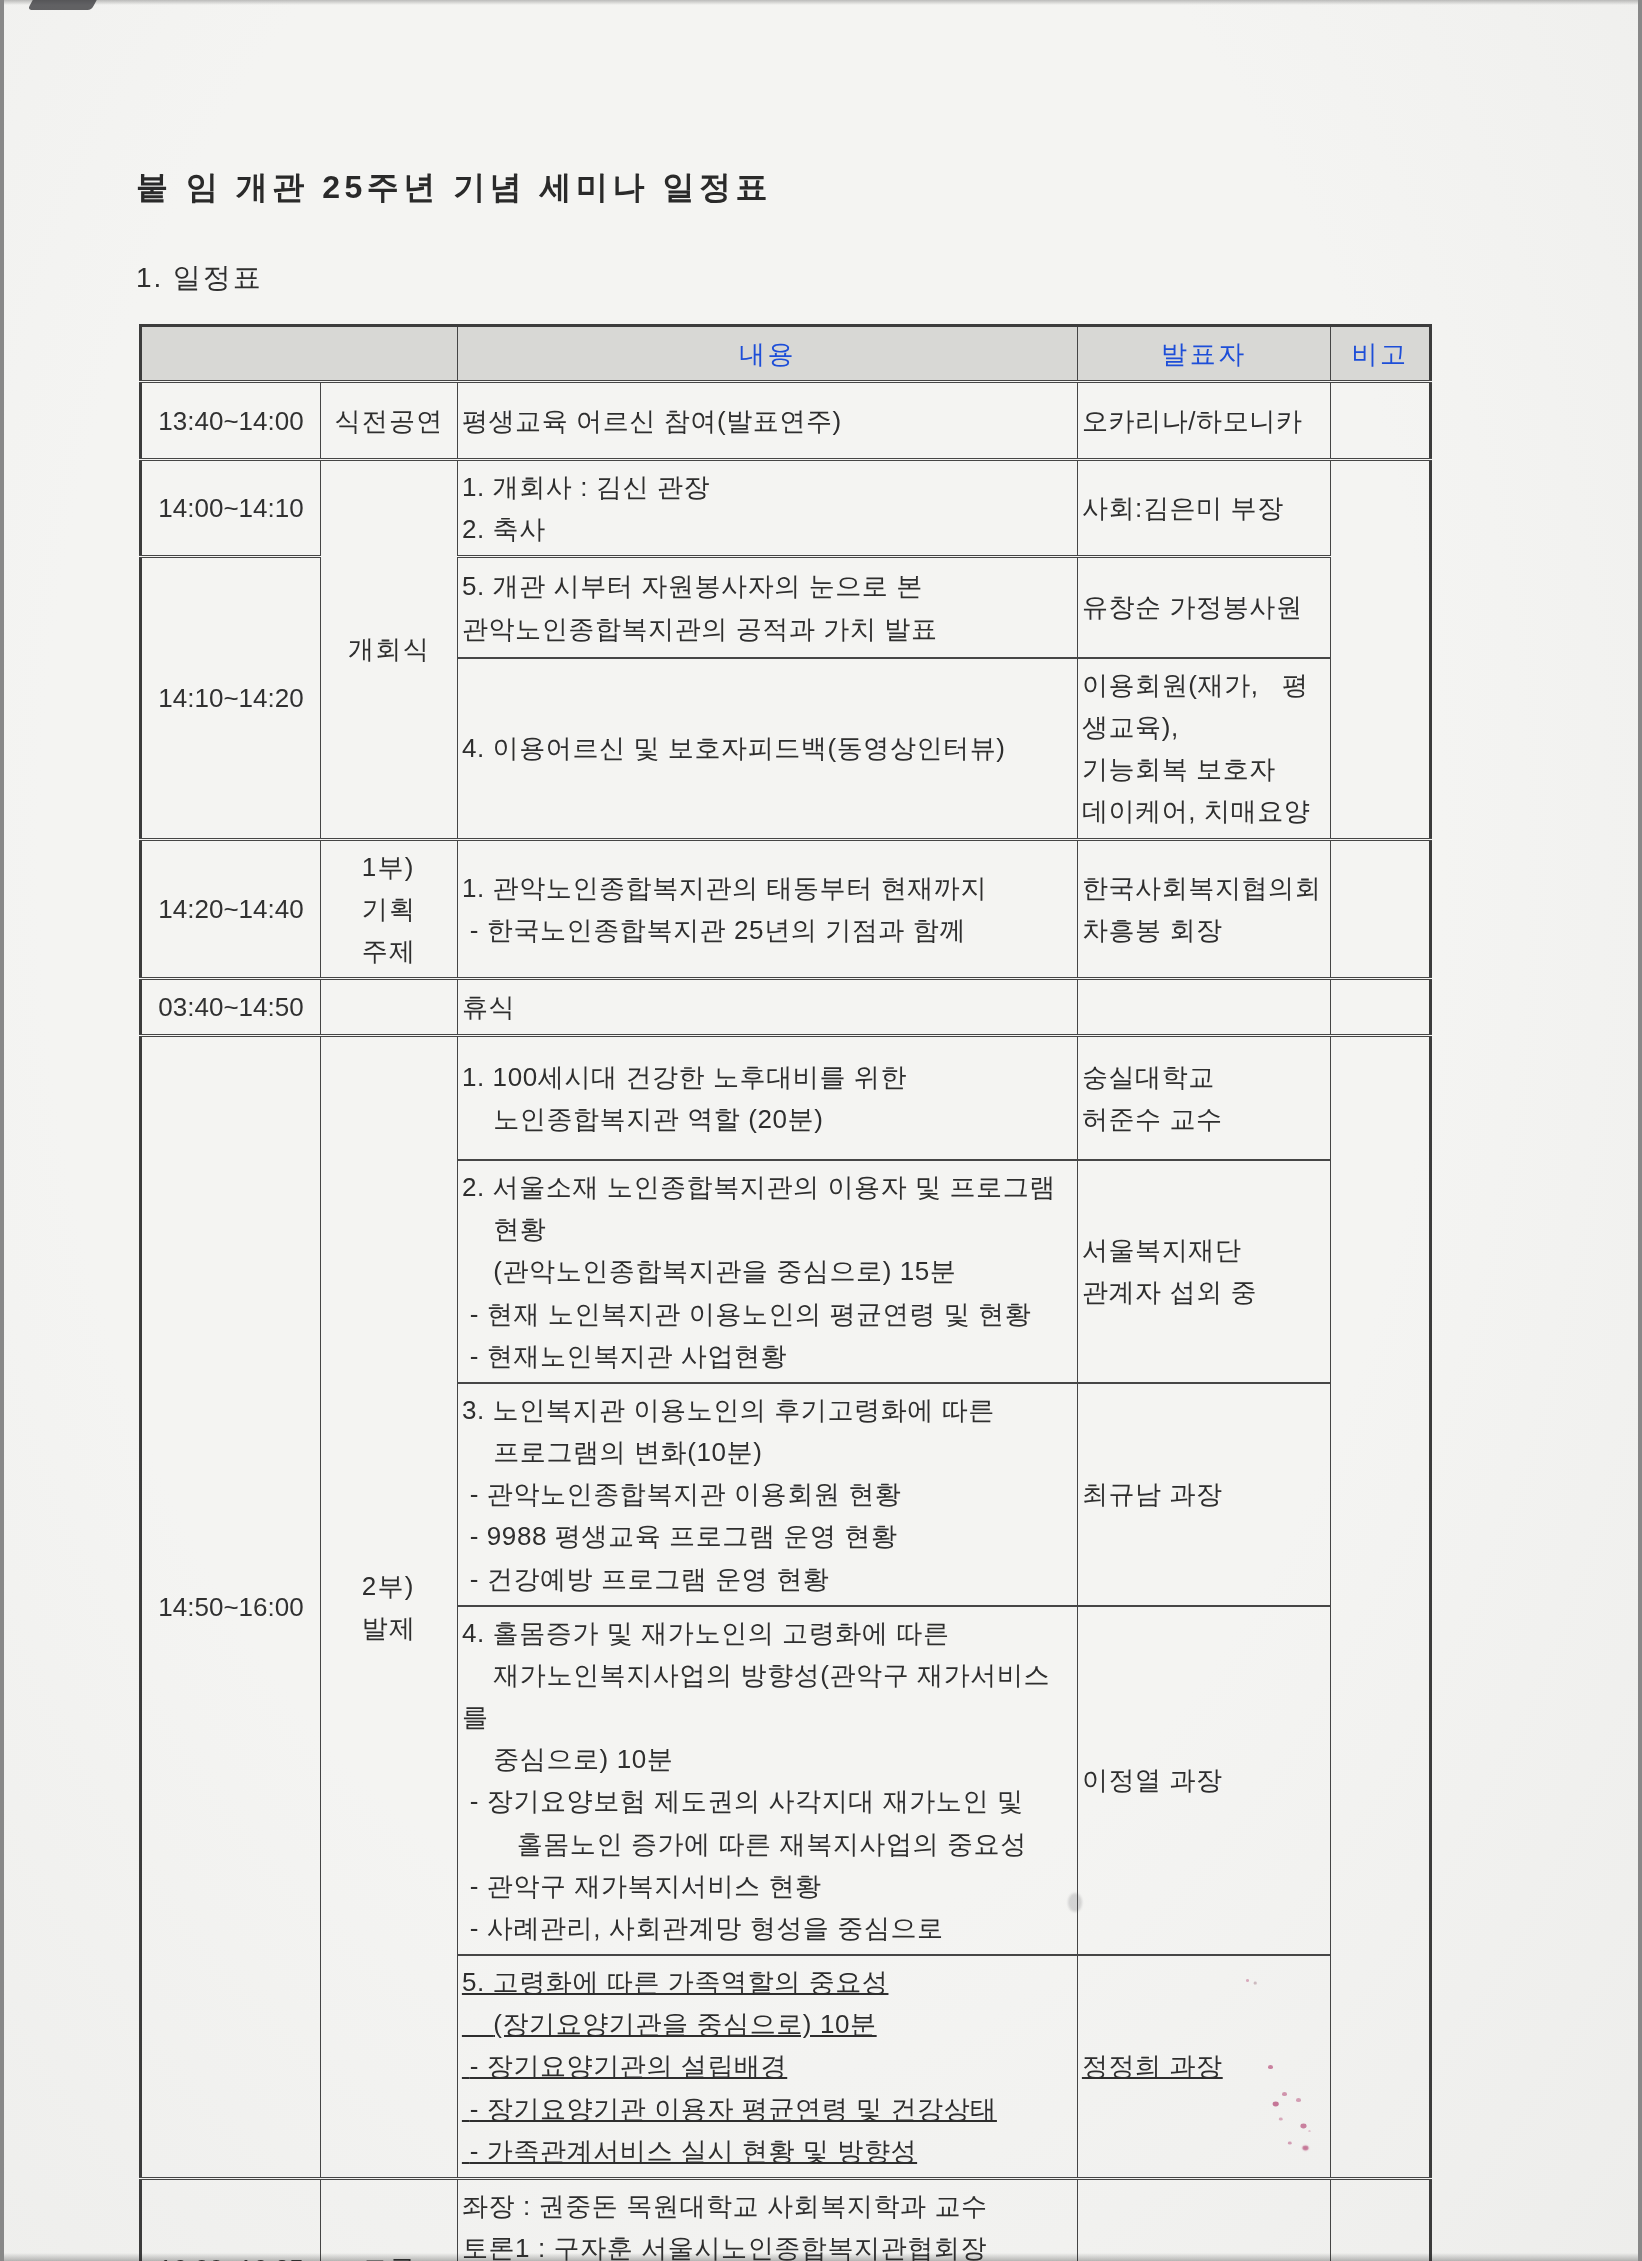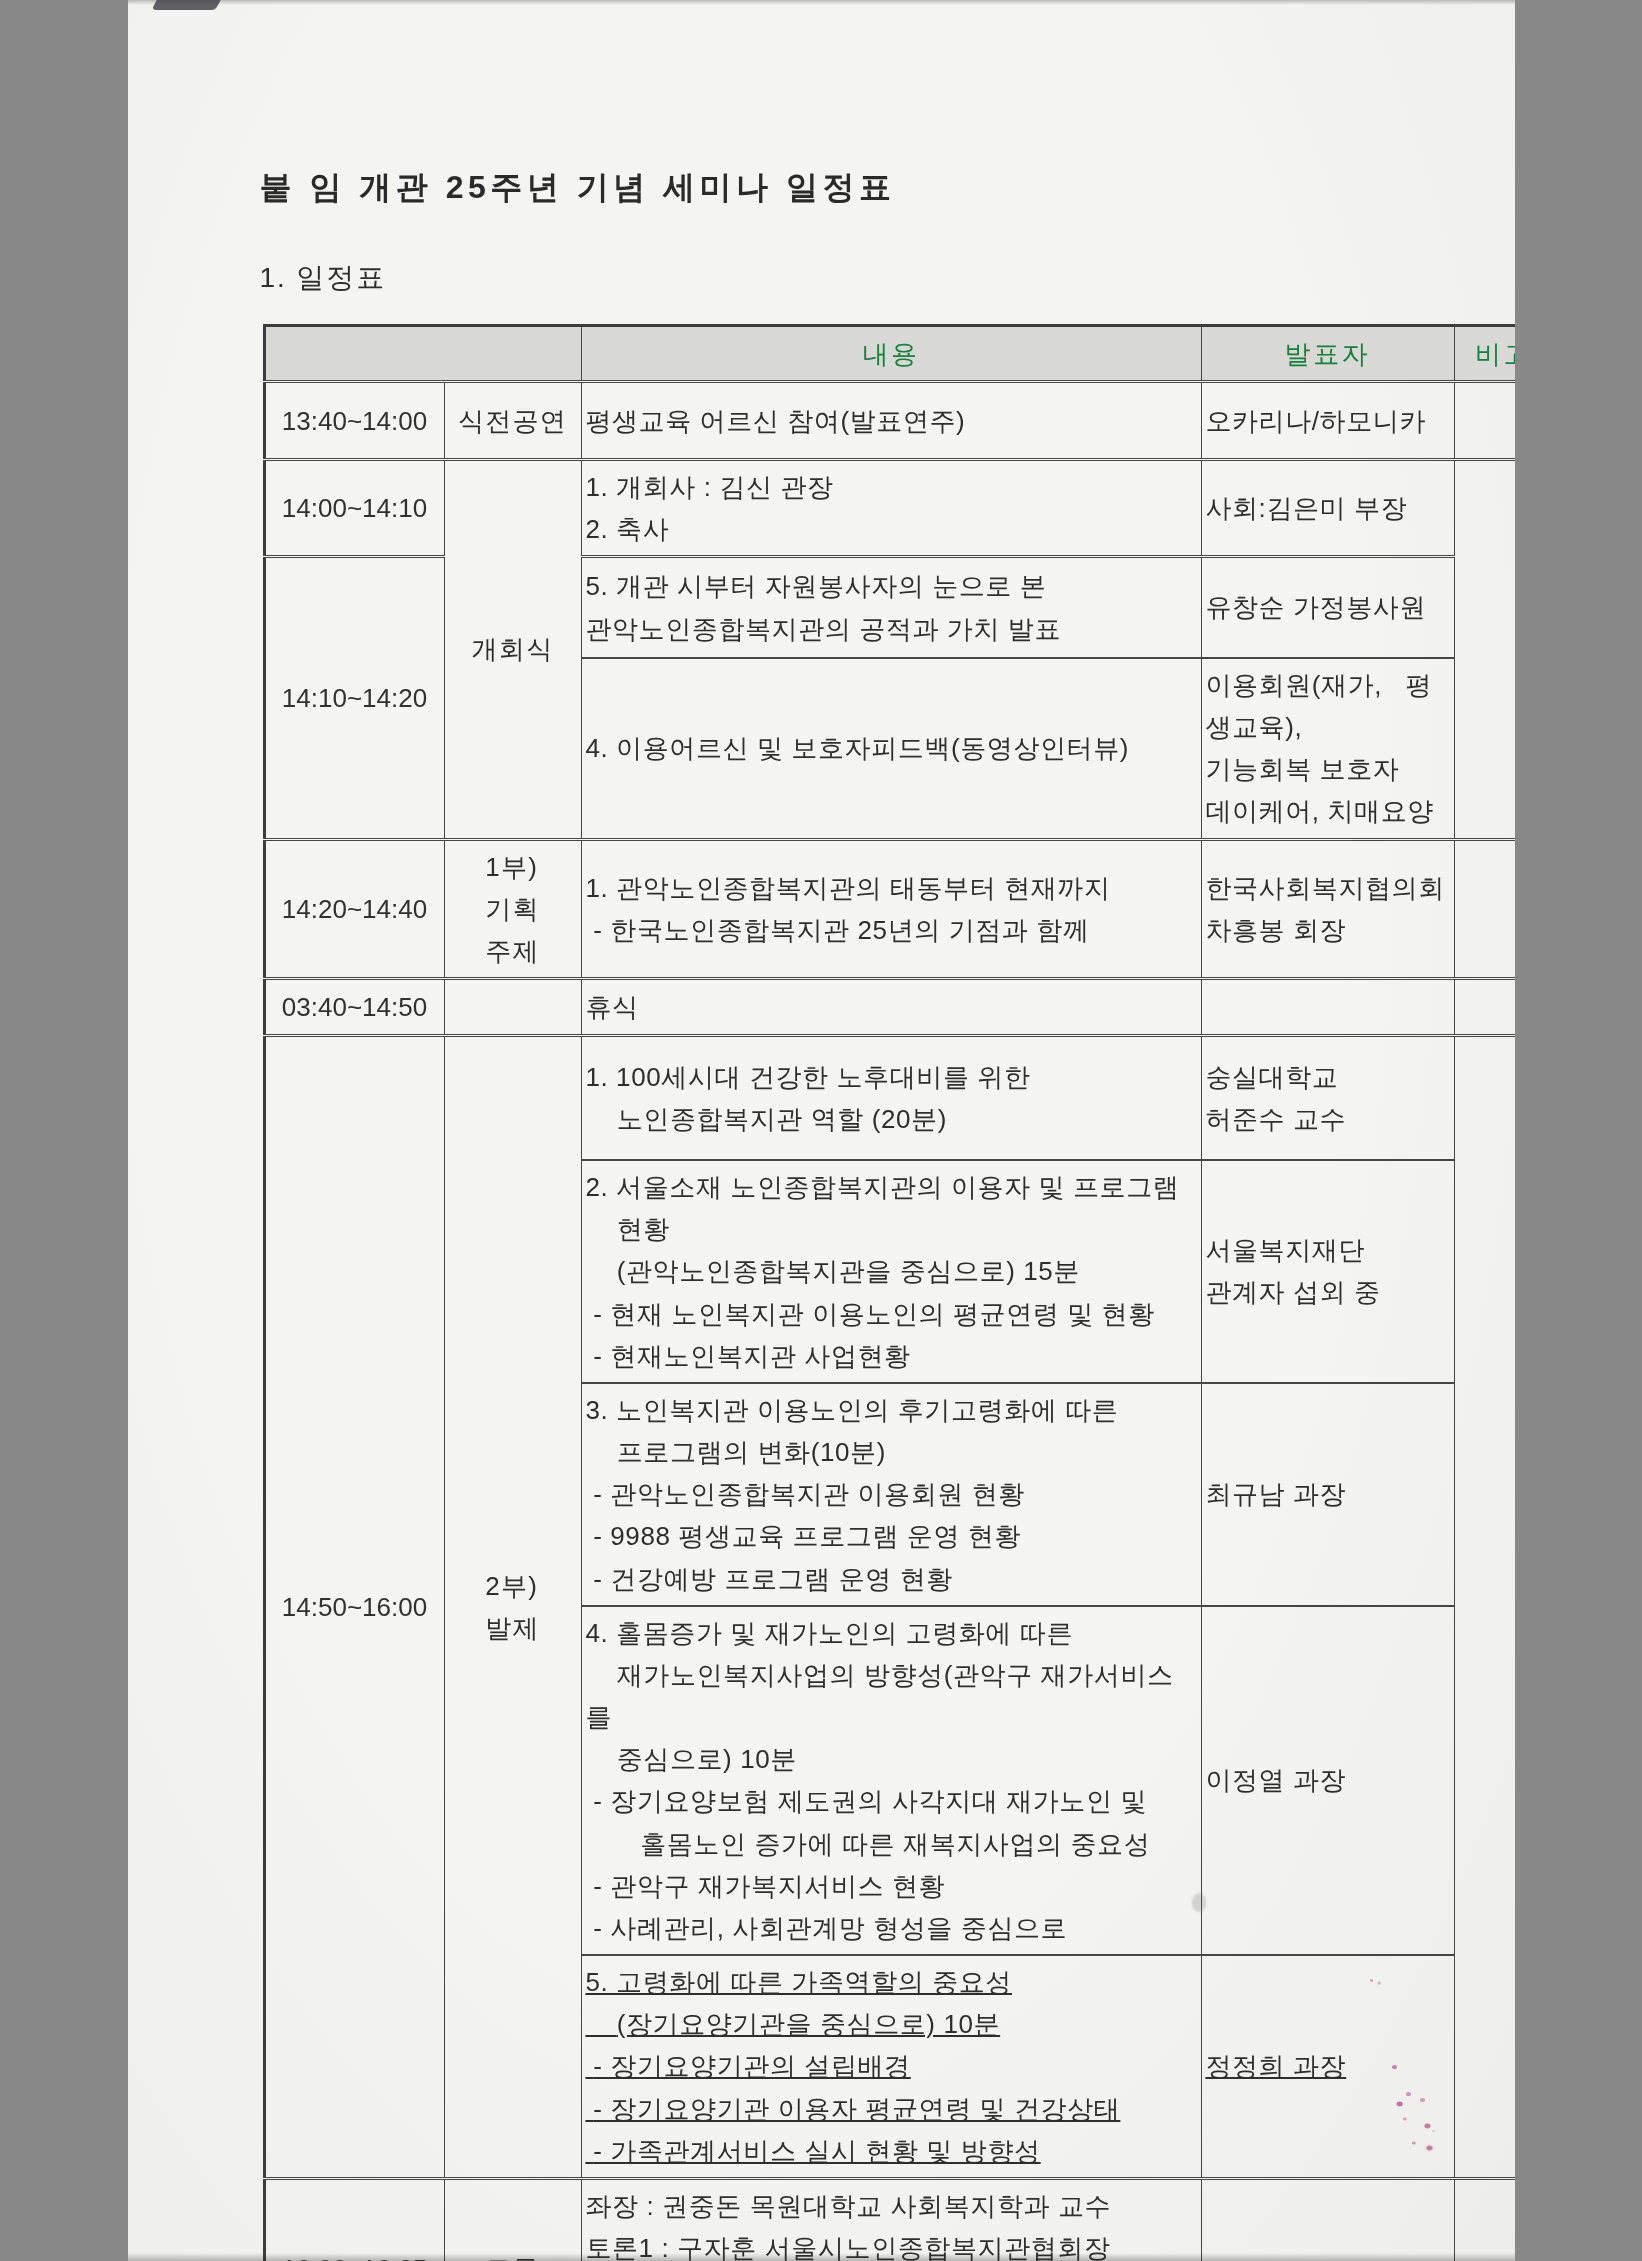--- a/index.html
+++ b/index.html
@@ -1,18 +1,18 @@
 <!DOCTYPE html>
 <html style="font-size:10.3px"><head>
 <meta charset="utf-8">
 <style>
   html,body{margin:0;padding:0;background:#888;}
   .paper{
     position:relative;
-    width:1387px;height:2261px;
+    width:1634px;height:2261px;
     margin:0 auto;
     background:
       radial-gradient(ellipse at 45% 38%, #f4f4f2 55%, #ededeb 100%);
     font-family:"Liberation Sans","DejaVu Sans",sans-serif;
     color:#2d2d2d;
     overflow:hidden;
   }
   
   .edge-top{position:absolute;left:0;top:0;width:100%;height:5.2px;background:linear-gradient(180deg,rgba(40,40,40,.28),rgba(40,40,40,0));}
   .edge-bottom{position:absolute;left:0;bottom:0;width:100%;height:7.7px;background:linear-gradient(0deg,rgba(40,40,40,.30),rgba(40,40,40,0));}
@@ -44,21 +44,21 @@
   }
   
   table.schedule{border:3.2px solid #3c3c3c;}
   
   tr.major > td{border-top:3.2px double #454545;}
   tr.item-sep > td{border-top:2.6px solid #464646;}
 
   tr.head > th{
     background:#d8d8d5;
     text-align:center;
-    font-size:26px;letter-spacing:2.6px;color:#15803d;
+    font-size:26px;letter-spacing:2.6px;color:#1d4ed8;
     height:43px;
   }
   tr.head > td{background:#d8d8d5;}
 
   td.c-time{text-align:center;letter-spacing:0;white-space:pre;font-size:26px;color:#313131;}
   td.c-cat{text-align:center;}
   td.c-cat .stack{display:inline-block;text-align:left;white-space:pre-wrap;letter-spacing:1.3px;}
   td.c-content{text-align:left;padding-left:20.6px;padding-right:9px;white-space:pre-wrap;}
   td.c-presenter{text-align:left;padding-left:18px;padding-right:6.4px;white-space:pre-wrap;}
   td.c-remark{text-align:center;}

